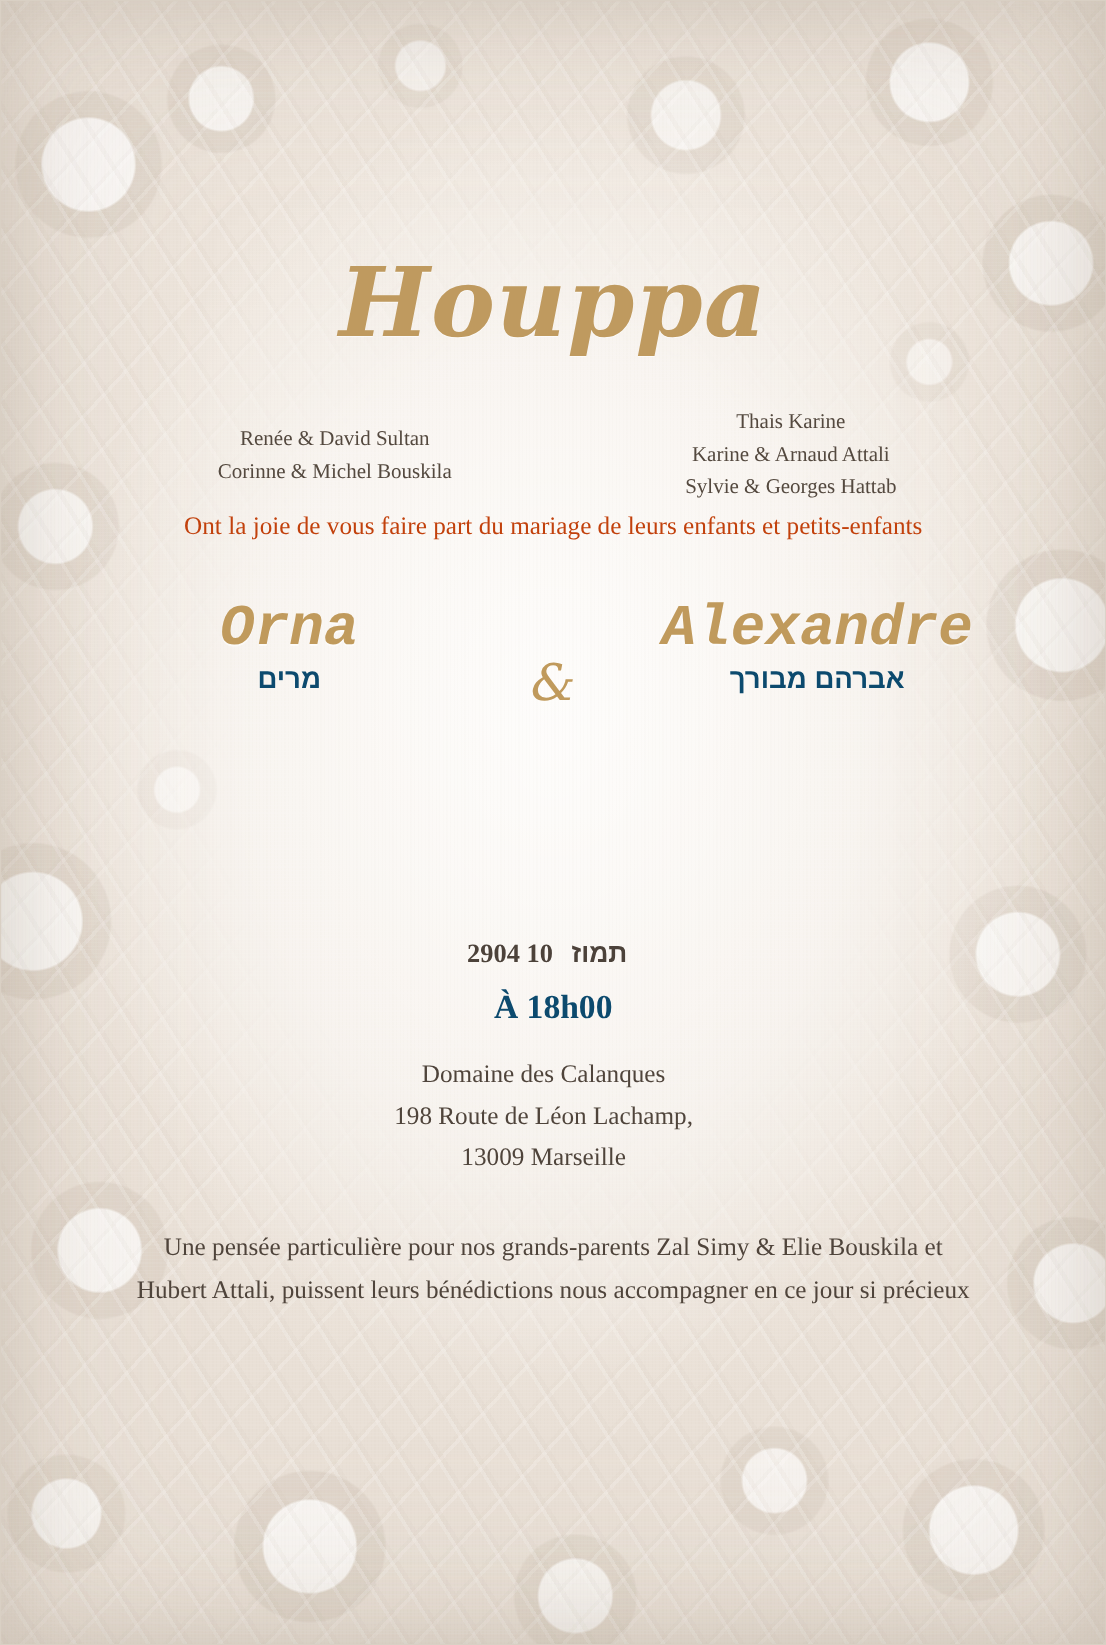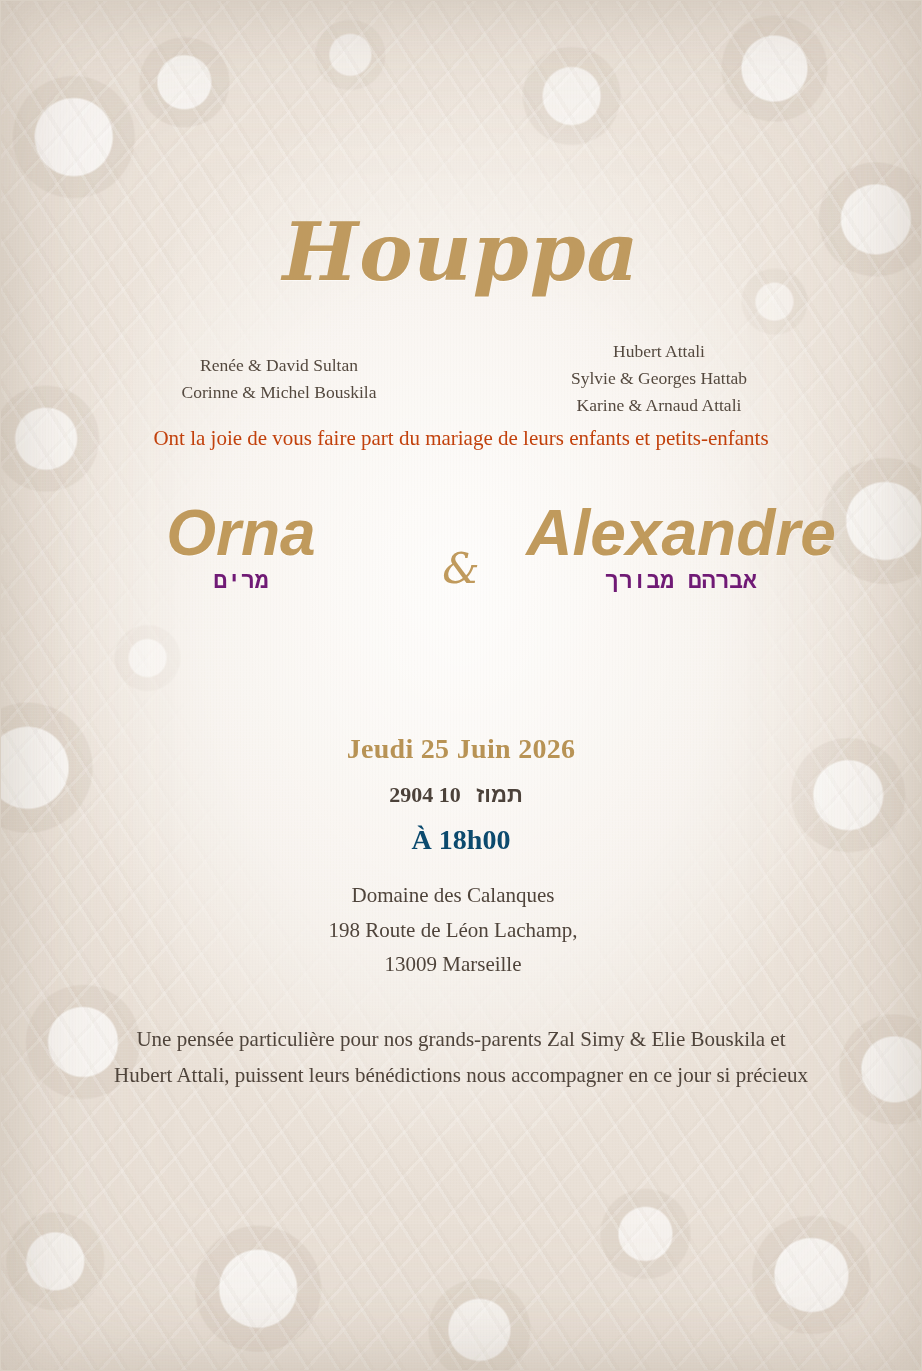--- a/index.html
+++ b/index.html
@@ -134,35 +134,35 @@
     position: absolute;
     top: 500px;
     left: 0;
     right: 0;
     display: flex;
     align-items: flex-start;
     justify-content: center;
   }
   .name-block { width: 330px; }
   .name-script {
-    font-family: Liberation Sans, sans-serif;
+    font-family: Liberation Mono, monospace;
     font-style: italic;
     font-weight: 700;
-    font-size: 64px;
+    font-size: 48px;
     line-height: 1.05;
     color: #c09a5c;
     text-shadow: 0 1px 0 rgba(255,255,255,.55);
   }
   .name-hebrew {
     margin-top: 2px;
     direction: rtl;
-    font-family: Liberation Mono, monospace;
+    font-family: Liberation Sans, sans-serif;
     font-weight: 700;
     font-size: 23px;
-    color: #701a75;
+    color: #0c4a6e;
   }
   .ampersand {
     width: 110px;
     font-family: "DejaVu Serif", serif;
     font-style: italic;
     font-size: 42px;
     line-height: 1;
     padding-top: 48px;
     color: #c09a5c;
   }
@@ -254,42 +254,41 @@
   <div class="content">
 
     <div class="title-houppa">Houppa</div>
 
     <div class="families">
       <div class="col left">
         <div>Renée &amp; David Sultan</div>
         <div>Corinne &amp; Michel Bouskila</div>
       </div>
       <div class="col right">
-        <div>Hubert Attali</div>
+        <div>Thais Karine</div>
+        <div>Karine &amp; Arnaud Attali</div>
         <div>Sylvie &amp; Georges Hattab</div>
-        <div>Karine &amp; Arnaud Attali</div>
       </div>
     </div>
 
     <div class="lede">Ont la joie de vous faire part du mariage de leurs enfants et petits-enfants</div>
 
     <div class="names-row">
       <div class="name-block">
         <div class="name-script">Orna</div>
         <div class="name-hebrew">מרים</div>
       </div>
       <div class="ampersand">&amp;</div>
       <div class="name-block">
         <div class="name-script">Alexandre</div>
         <div class="name-hebrew">אברהם מבורך</div>
       </div>
     </div>
 
 
-    <div class="date-fr">Jeudi 25 Juin 2026</div>
 
     <div class="date-he">
       <span>2904</span>
       <span class="heb">תמוז</span>
       <span>10</span>
     </div>
 
     <div class="time">À 18h00</div>
 
     <div class="venue">

